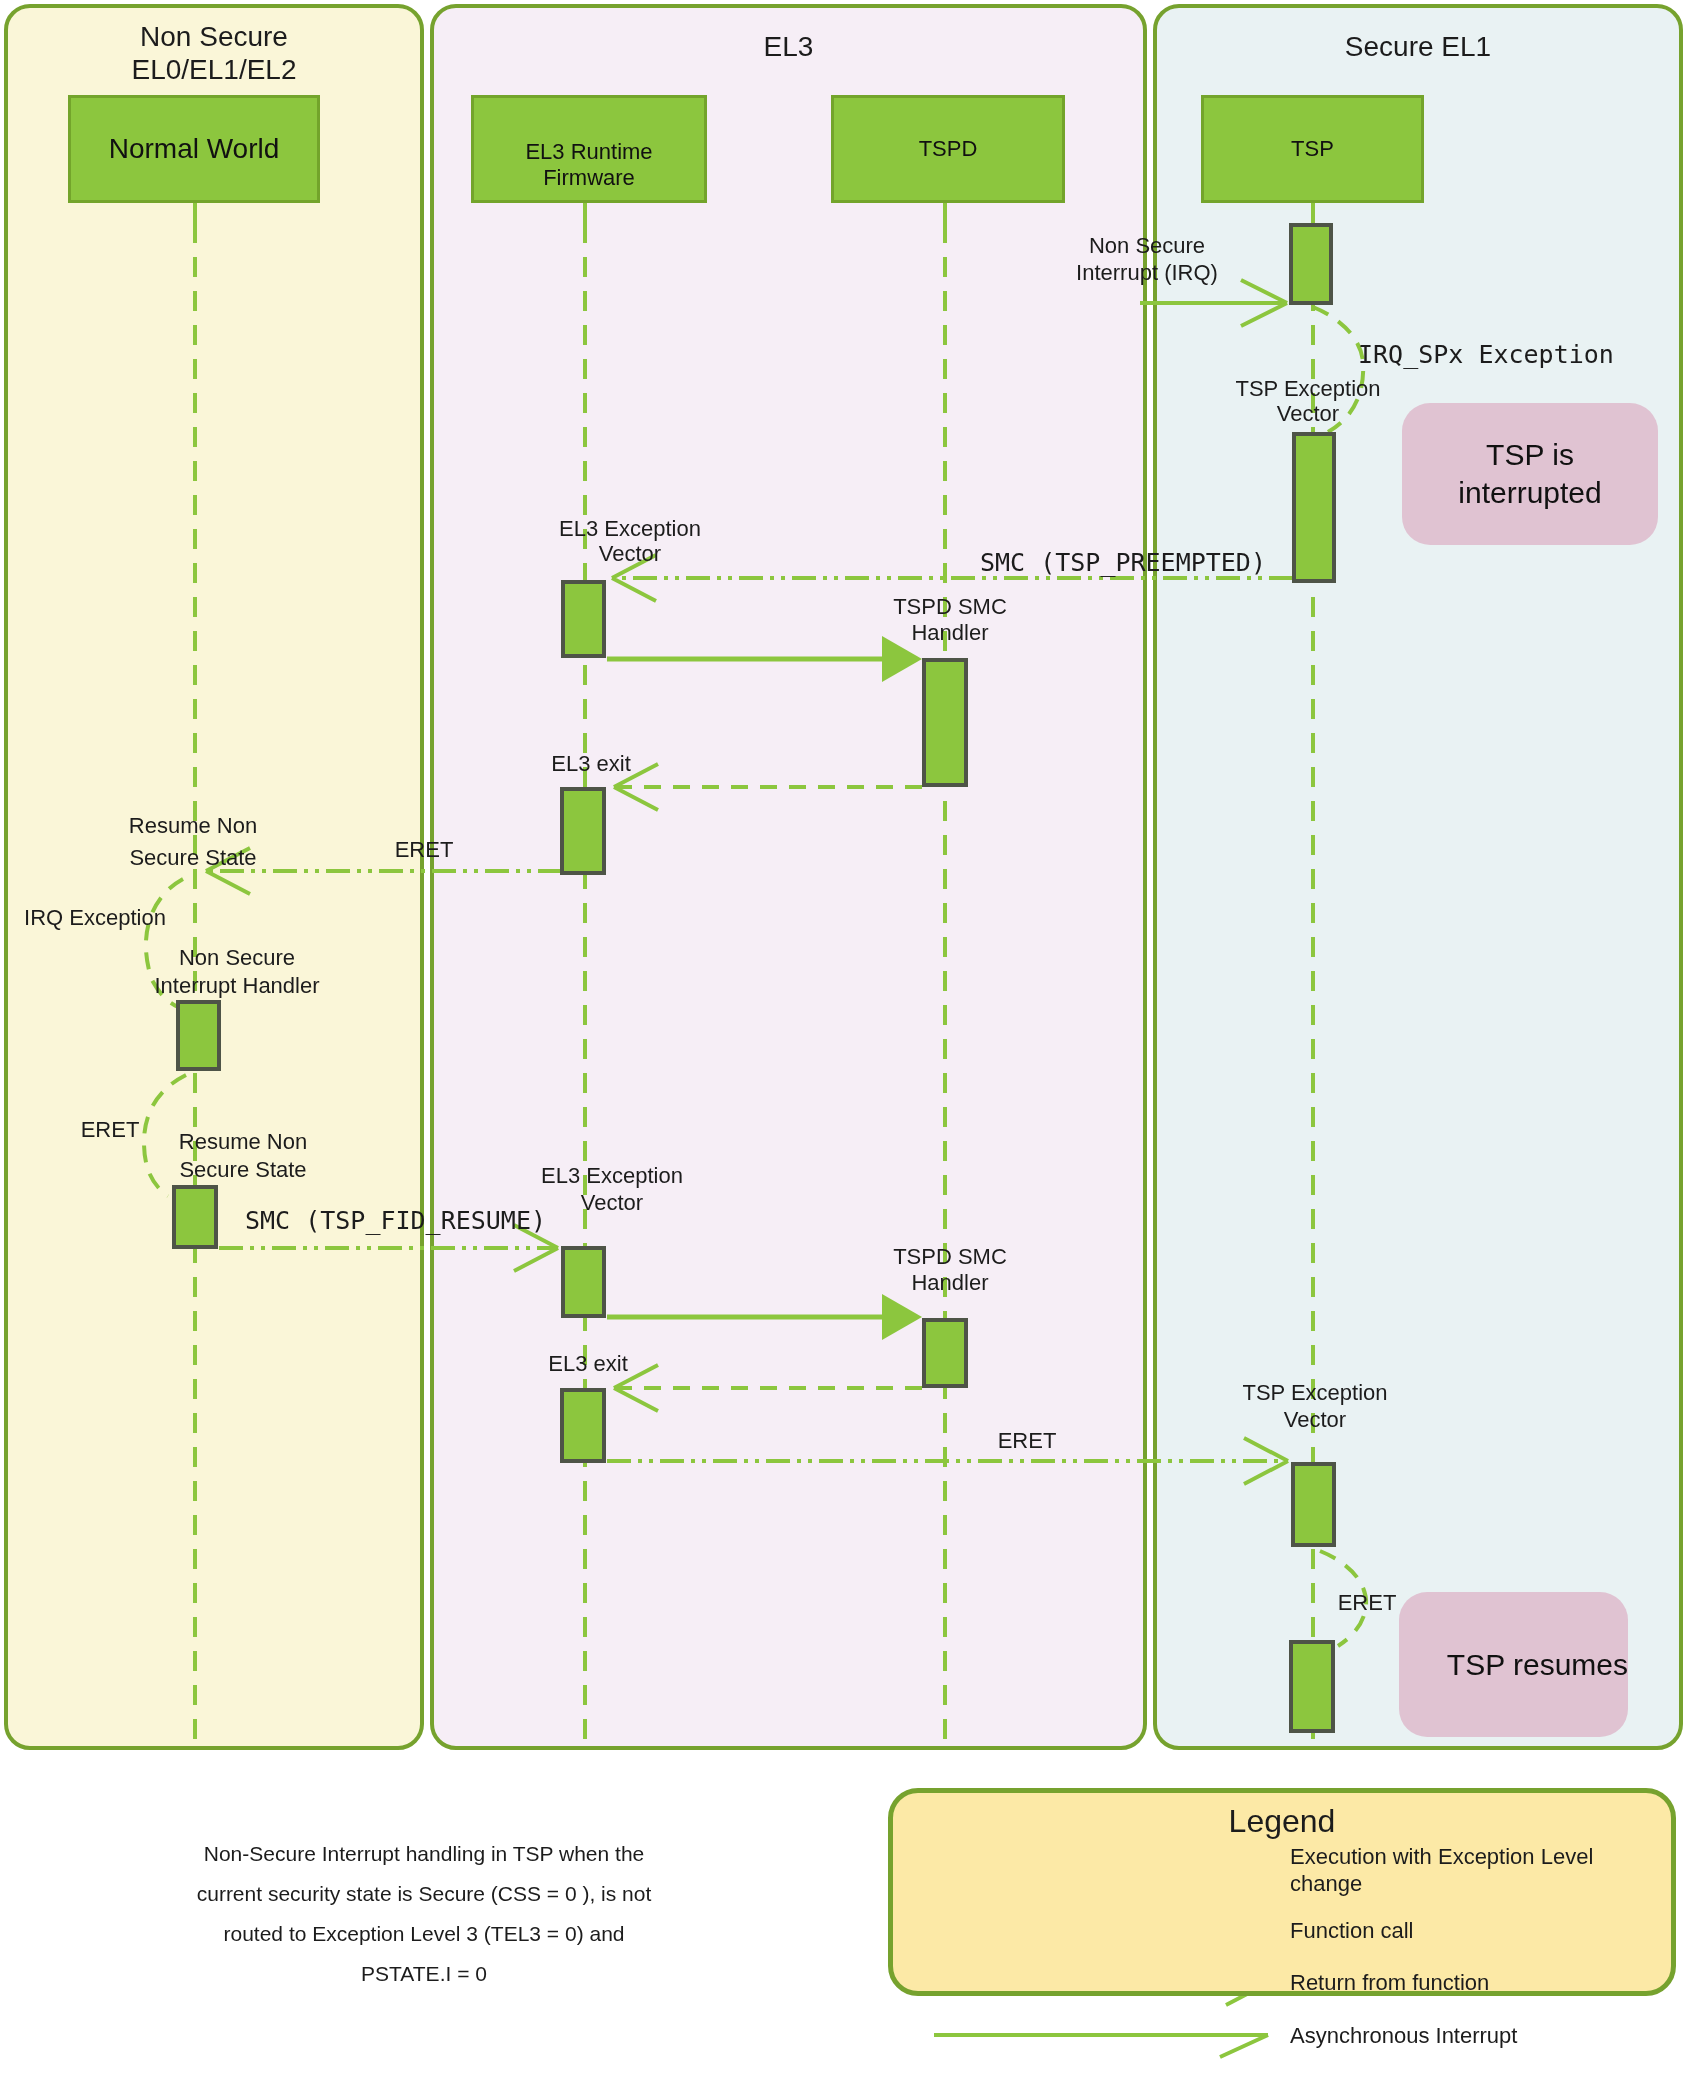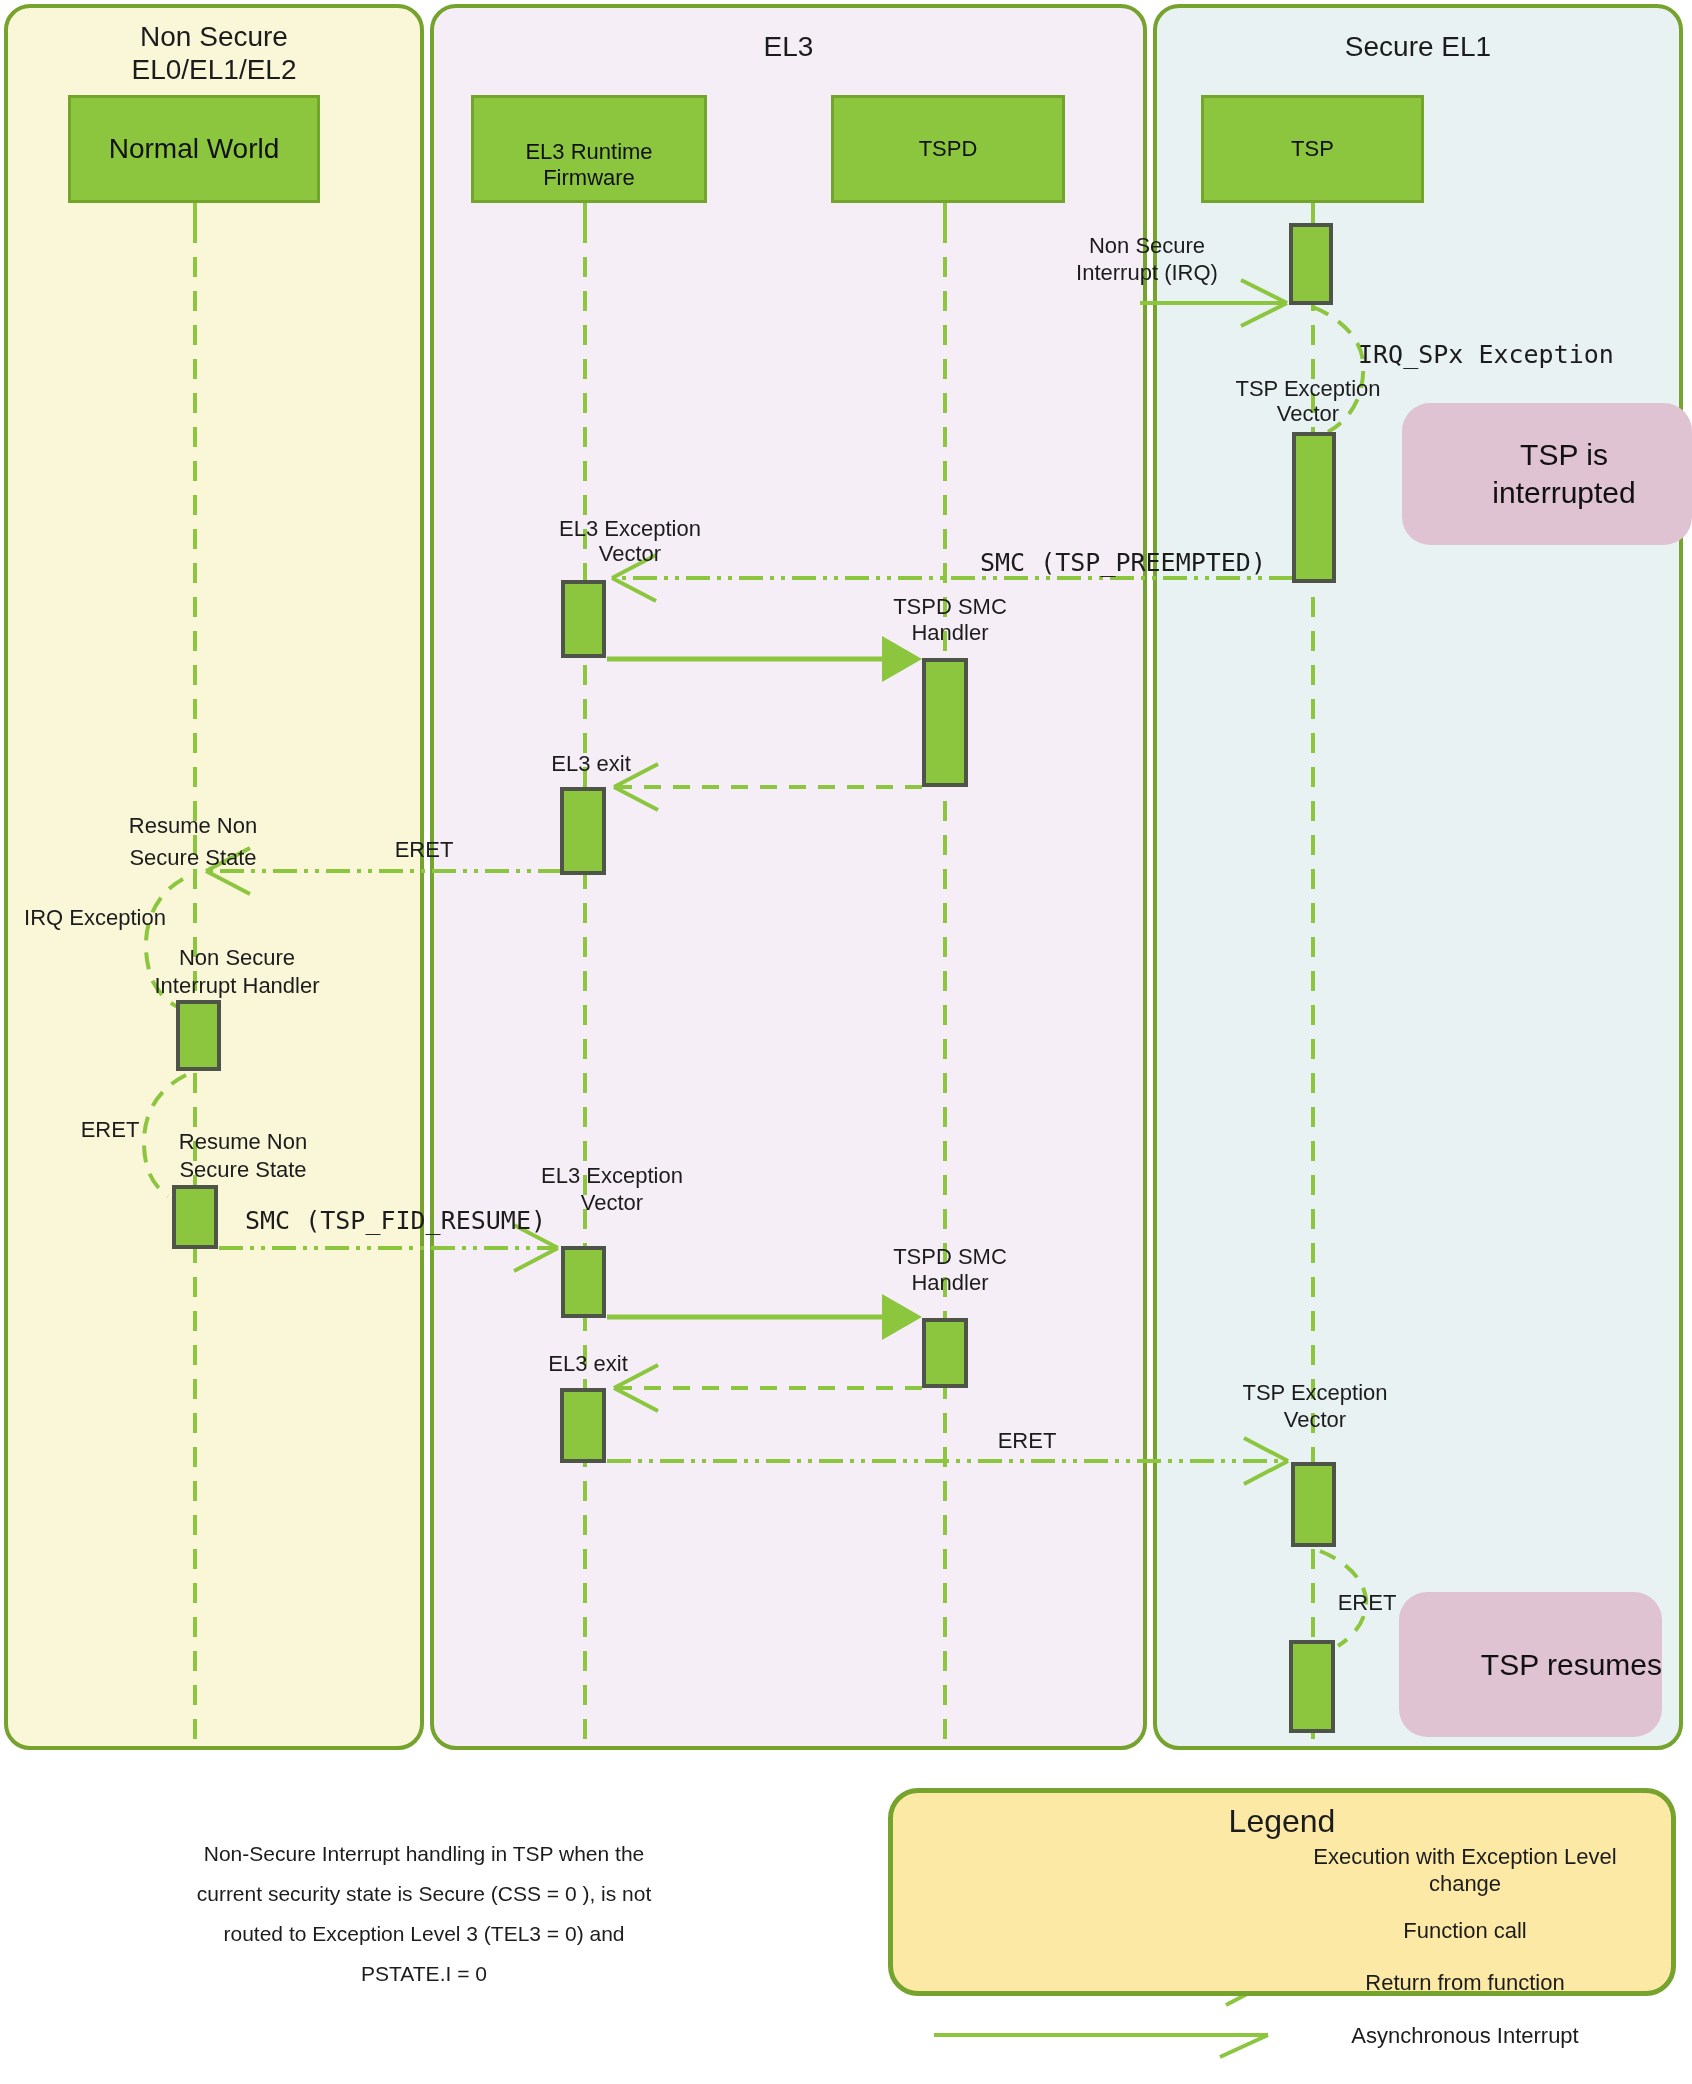--- a/index.html
+++ b/index.html
@@ -13,26 +13,26 @@
          display:flex;align-items:center;justify-content:center;text-align:center;
          font-size:22px;line-height:26px;color:#111;}
   .actor.big{font-size:28px;}
   .bar{position:absolute;background:var(--green,#8cc63e);border:4px solid var(--bar-border,#4e5447);
        box-sizing:border-box;}
   .ann{position:absolute;font-size:22px;line-height:28px;text-align:center;color:var(--text);}
   .mono{position:absolute;font-family:"DejaVu Sans Mono", monospace;font-size:25px;
         white-space:nowrap;color:var(--text);}
   .pinknote{position:absolute;background:var(--pink,#e0c3d2);border-radius:28px;
             display:flex;flex-direction:column;align-items:center;justify-content:center;
-            font-size:30px;line-height:38px;color:#111;text-align:center;padding-left:34px;}
+            font-size:30px;line-height:38px;color:#111;text-align:center;}
   #legend{position:absolute;left:888px;top:1788px;width:788px;height:208px;
           background:var(--legend-bg,#fce9a6);border:5px solid var(--legend-border,#76a22e);
           border-radius:30px;box-sizing:border-box;}
   .legend-title{position:absolute;left:0;top:10px;width:100%;text-align:center;font-size:32px;color:var(--text);}
-  .legend-label{position:absolute;left:1290px;width:350px;text-align:center;
+  .legend-label{position:absolute;left:1290px;width:350px;
                 font-size:22px;line-height:27px;color:var(--text);}
   #caption{position:absolute;left:66px;top:1834px;width:716px;text-align:center;
            font-size:21px;line-height:40px;color:var(--text);}
   svg.overlay{position:absolute;left:0;top:0;pointer-events:none;}
   .ln{stroke:var(--green,#8cc63e);fill:none;}
   .w4{stroke-width:4px;}
   .w5{stroke-width:5px;}
   .life{stroke-dasharray:20 14;}
   .dd{stroke-dasharray:24 7 4 7 4 7;}
   .dsh{stroke-dasharray:17 12;}

